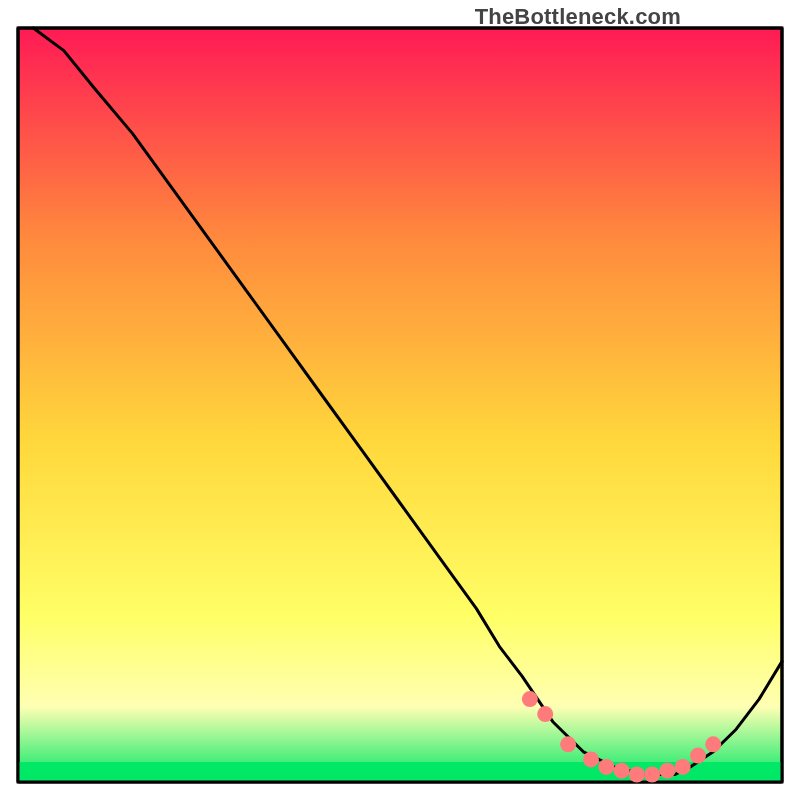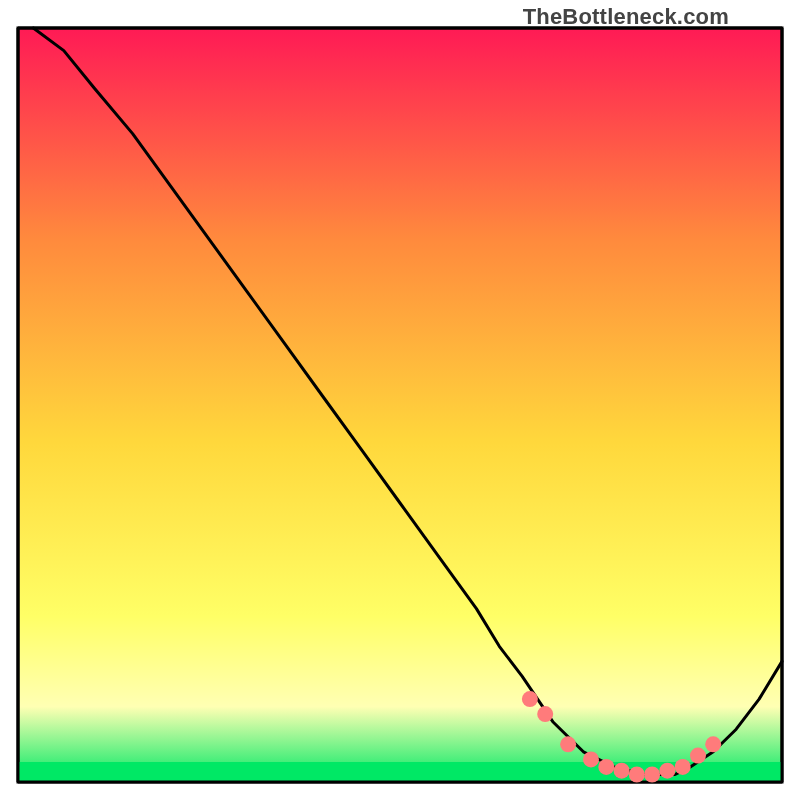--- a/index.html
+++ b/index.html
@@ -8,21 +8,20 @@
     width: 800px;
     height: 800px;
     background: #ffffff;
     font-family: Arial, Helvetica, sans-serif;
     overflow: hidden;
   }
   .frame {
     position: relative;
     width: 693px;
     height: 800px;
-    padding-left: 48px;
   }
   .watermark {
     position: absolute;
     top: 4px;
     right: 12px;
     font-size: 22px;
     font-weight: 600;
     color: #444;
     letter-spacing: 0.2px;
     z-index: 10;

